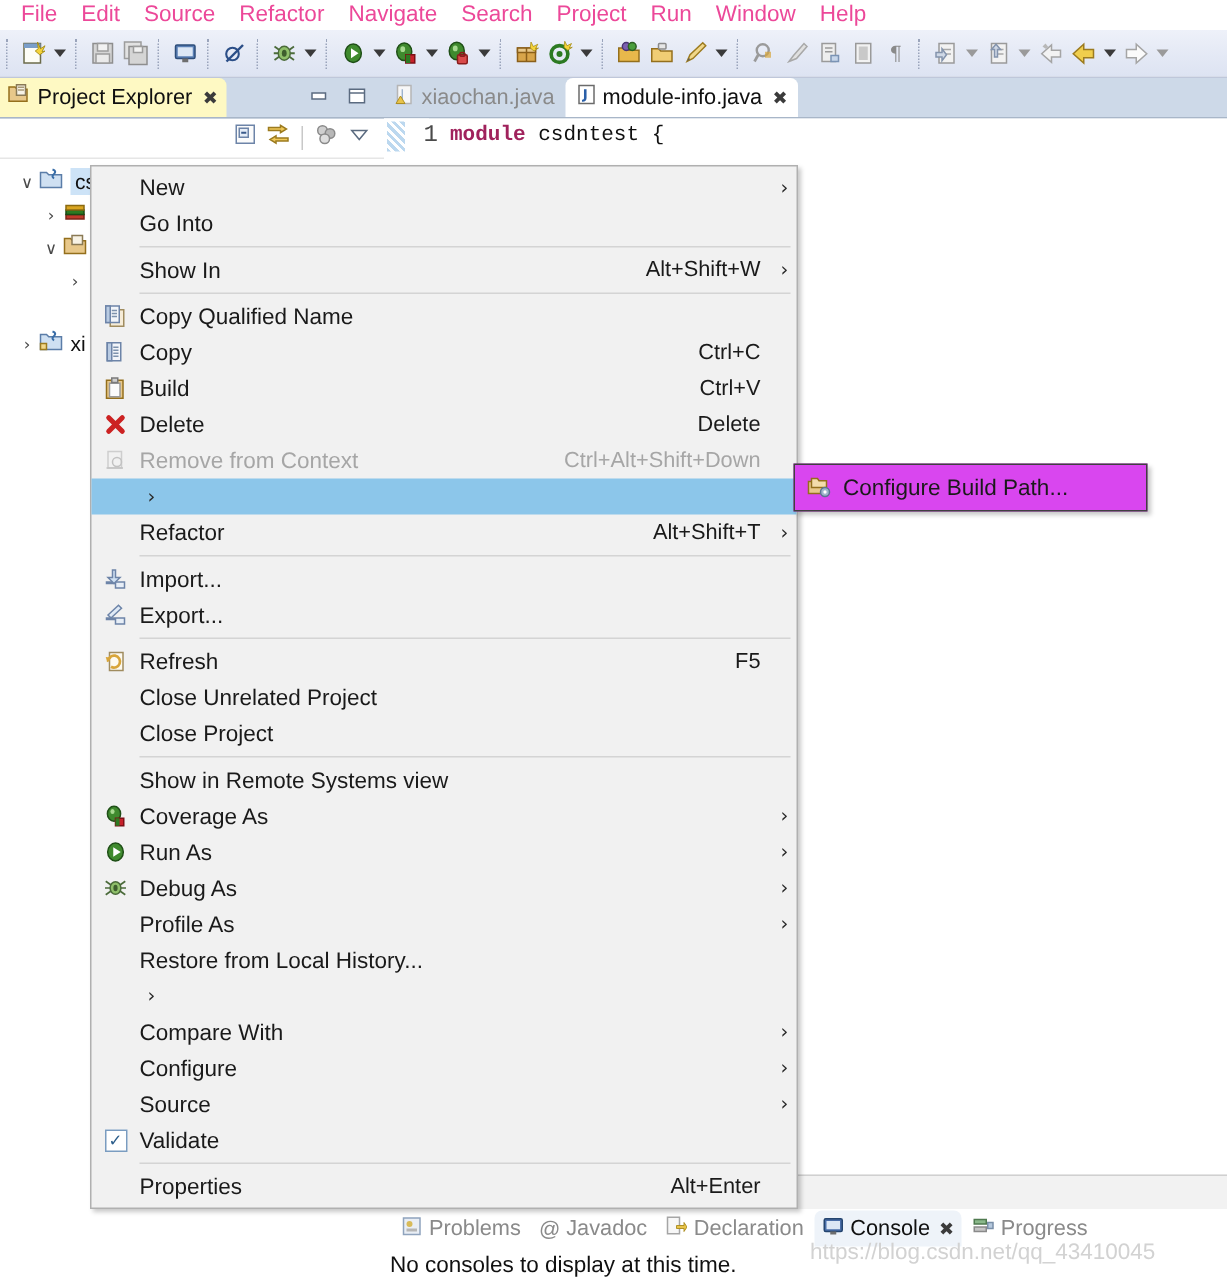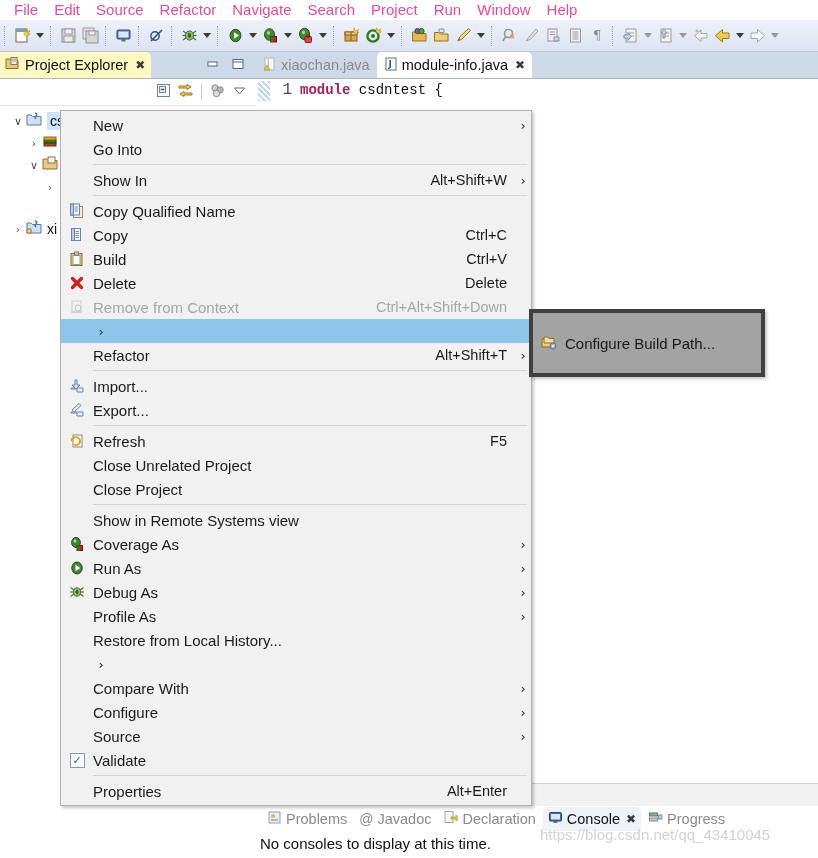--- a/index.html
+++ b/index.html
@@ -310,24 +310,24 @@
     height: 1px;
     background: #d4d4d4;
     margin: 3px 4px 3px 32px;
   }
 
   
   #submenu {
     position: absolute;
     left: 529px; top: 309px;
     width: 236px;
-    background: #a3a3a3;
-    border: 4px solid #404040;
+    background: #d946ef;
+    border: 1px solid #404040;
     box-shadow: 2px 2px 3px rgba(0,0,0,0.22);
-    padding: 18px 0;
+    padding: 3px 0;
     box-sizing: border-box;
     z-index: 45;
   }
   #submenu .mi { height: 24px; }
 
   .chk {
     width: 13px; height: 13px;
     border: 1px solid #7a9cc0;
     background: #ffffff;
     display: flex; align-items: center; justify-content: center;

